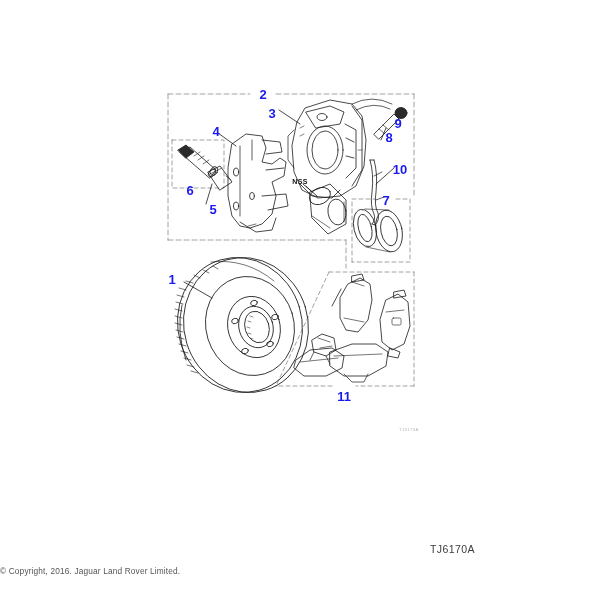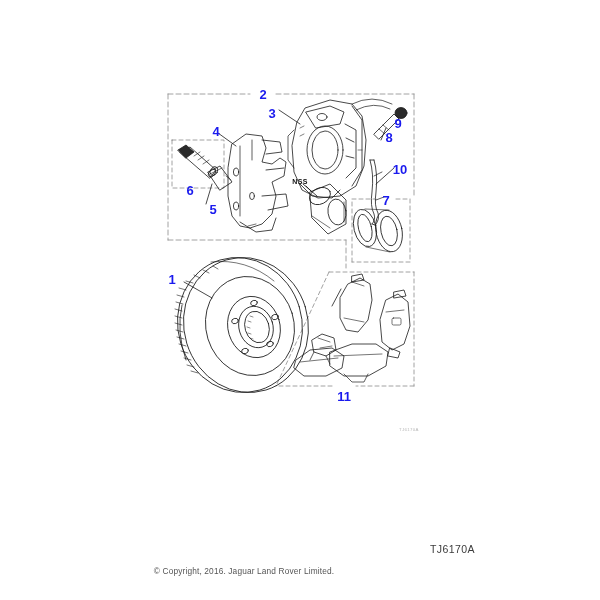--- a/index.html
+++ b/index.html
@@ -20,21 +20,21 @@
   }
   .drawing-ref{
     position:absolute;left:430px;top:543px;
     font-size:10.5px;color:#3b3b3b;letter-spacing:.4px;
   }
   .watermark{
     position:absolute;left:399px;top:427px;
     font-size:4.4px;color:#b9b9b9;letter-spacing:.3px;
   }
   .copyright{
-    position:absolute;left:0;top:566px;width:488px;text-align:center;
+    position:absolute;left:0;top:566px;width:488px;
     font-size:8.3px;color:#555555;letter-spacing:.15px;
   }
 </style>
 </head>
 <body>
 
 <div id="stage">
 <svg width="600" height="600" viewBox="0 0 600 600">
 
   <g fill="none" stroke="#1a1a1a" stroke-width="0.8" stroke-linecap="round" stroke-linejoin="round">

